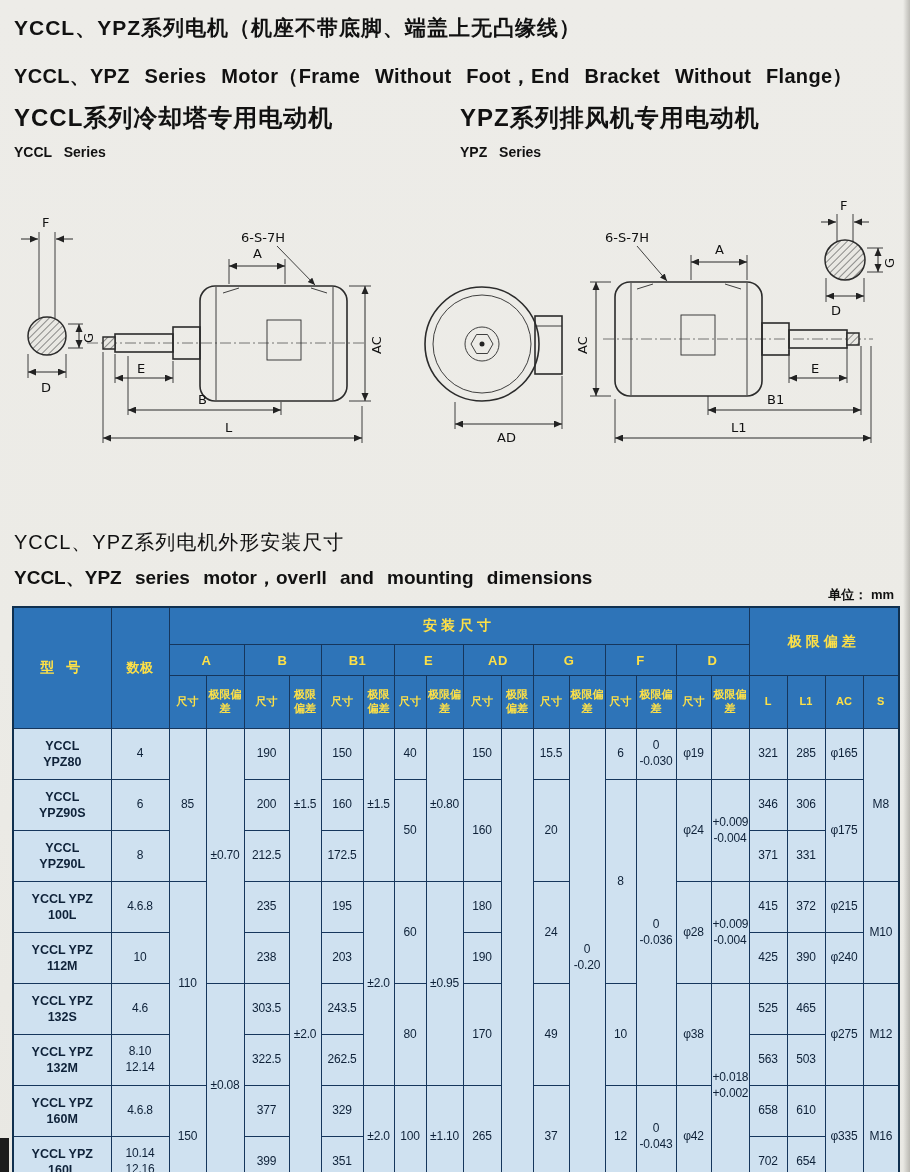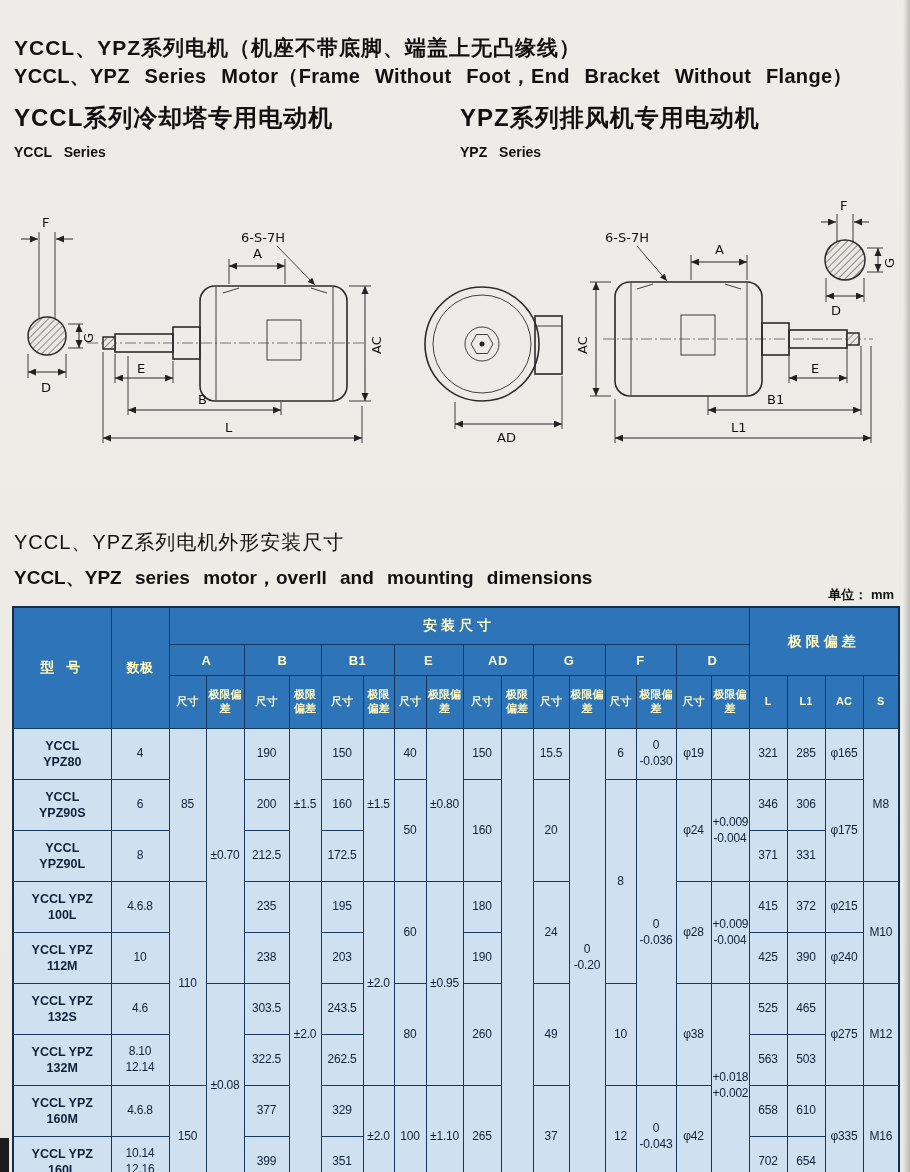--- a/index.html
+++ b/index.html
@@ -1,38 +1,38 @@
 <!DOCTYPE html>
 <html><head>
 <meta charset="utf-8">
 <style>
   html,body { margin:0; padding:0; }
   body { font-family:"Liberation Sans","DejaVu Sans",sans-serif; color:#111; }
   .page { position:relative; width:910px; height:1172px; overflow:hidden;
           background:linear-gradient(180deg,#edecE8 0%, #ecebe6 55%, #e9e8e3 100%); }
 
-  .t-zh { position:absolute; left:14px; top:20px;  font-size:21px; font-weight:bold; letter-spacing:1px; }
+  .t-zh { position:absolute; left:14px; top:0;  font-size:21px; font-weight:bold; letter-spacing:1px; }
   .t-en { position:absolute; left:14px; top:46px; font-size:20px; font-weight:bold; word-spacing:9px; letter-spacing:.3px; }
 
   .prod-zh { font-size:24px; font-weight:bold; letter-spacing:1px; margin:0; }
   .prod-en { font-size:14px; font-weight:bold; word-spacing:8px; margin:10px 0 0 0; }
   .p-left  { position:absolute; left:14px;  top:102px; }
   .p-right { position:absolute; left:460px; top:102px; }
 
   .drawings { position:absolute; left:15px; top:196px; width:880px; height:305px; }
 
   .s-zh { position:absolute; left:14px; top:512px; font-size:20px; font-weight:normal; letter-spacing:1px; }
   .s-en { position:absolute; left:14px; top:549px; font-size:19px; font-weight:bold; word-spacing:8px; }
   .unit { position:absolute; right:16px; top:586px; font-size:13px; font-weight:bold; }
 
   table.dim { position:absolute; left:12px; top:606px; width:886px;
               border-collapse:collapse; table-layout:fixed;
               border:2px solid #10304f; }
   table.dim th, table.dim td { border:1px solid #16365c; text-align:center; vertical-align:middle; }
-  table.dim th { background:#2e74b8; color:#fef9c3; font-weight:bold; padding:1px; }
+  table.dim th { background:#2e74b8; color:#fde047; font-weight:bold; padding:1px; }
   th.big   { font-size:14px; letter-spacing:4px; height:34px; }
   th.mid   { font-size:13px; height:28px; letter-spacing:.5px; }
   th.small { font-size:11px; line-height:1.25; height:50px; letter-spacing:0; }
   table.dim td { background:#cfe1f0; color:#0e2138; font-size:12px; letter-spacing:-0.2px;
                  height:46px; padding:2px 1px; white-space:pre-line; line-height:1.3; }
   table.dim tbody td:first-child { font-weight:bold; font-size:12.5px; letter-spacing:0; }
 
   
   .ln   { fill:none; stroke:#2b2b2b; stroke-width:1.6; }
   .thin { fill:none; stroke:#2b2b2b; stroke-width:0.9; }
@@ -355,21 +355,21 @@
           <td>φ240</td>
         </tr>
         <tr>
           <td>YCCL YPZ
 132S</td>
           <td>4.6</td>
           <td rowspan="4">±0.08</td>
           <td>303.5</td>
           <td>243.5</td>
           <td rowspan="2">80</td>
-          <td rowspan="2">260</td>
+          <td rowspan="2">170</td>
           <td rowspan="2">49</td>
           <td rowspan="2">10</td>
           <td rowspan="2">φ38</td>
           <td rowspan="4">+0.018
 +0.002</td>
           <td>525</td>
           <td>465</td>
           <td rowspan="2">φ275</td>
           <td rowspan="2">M12</td>
         </tr>

